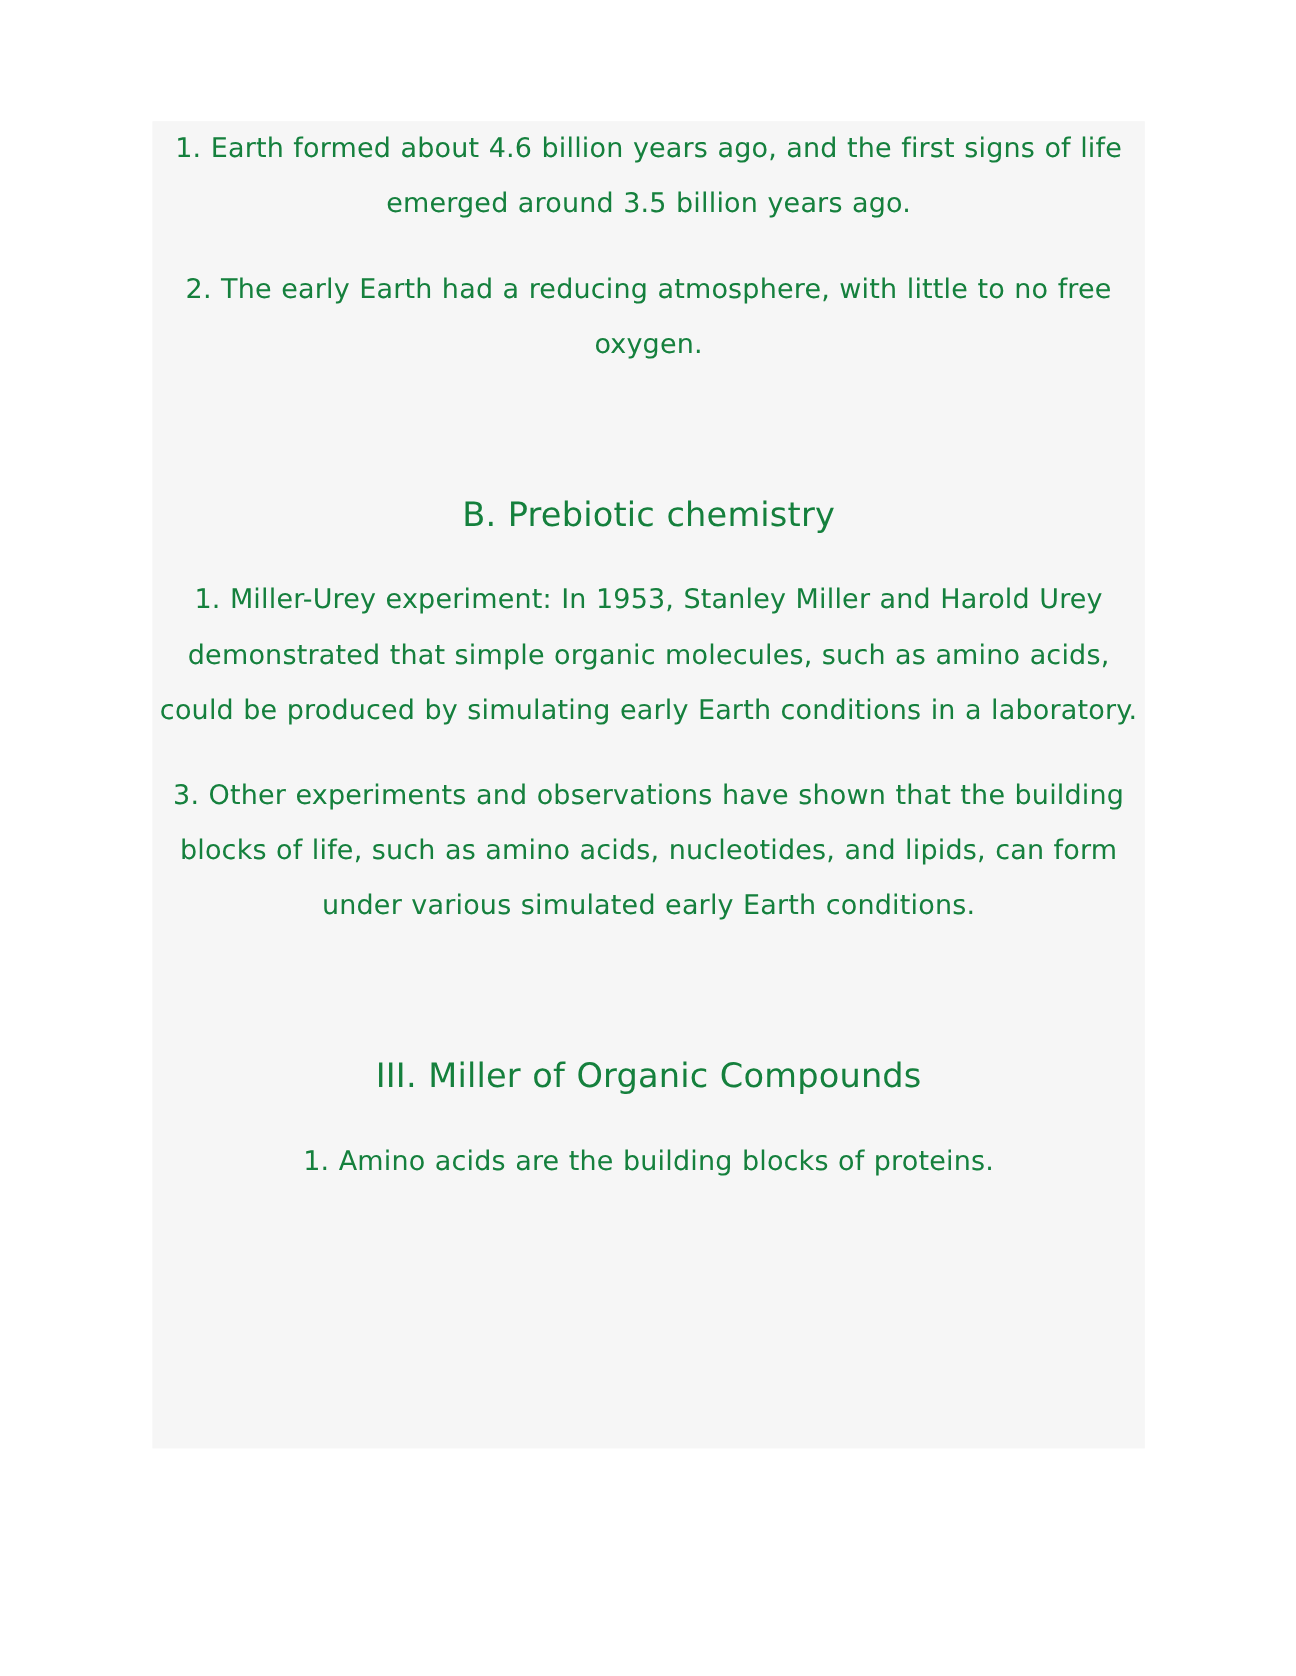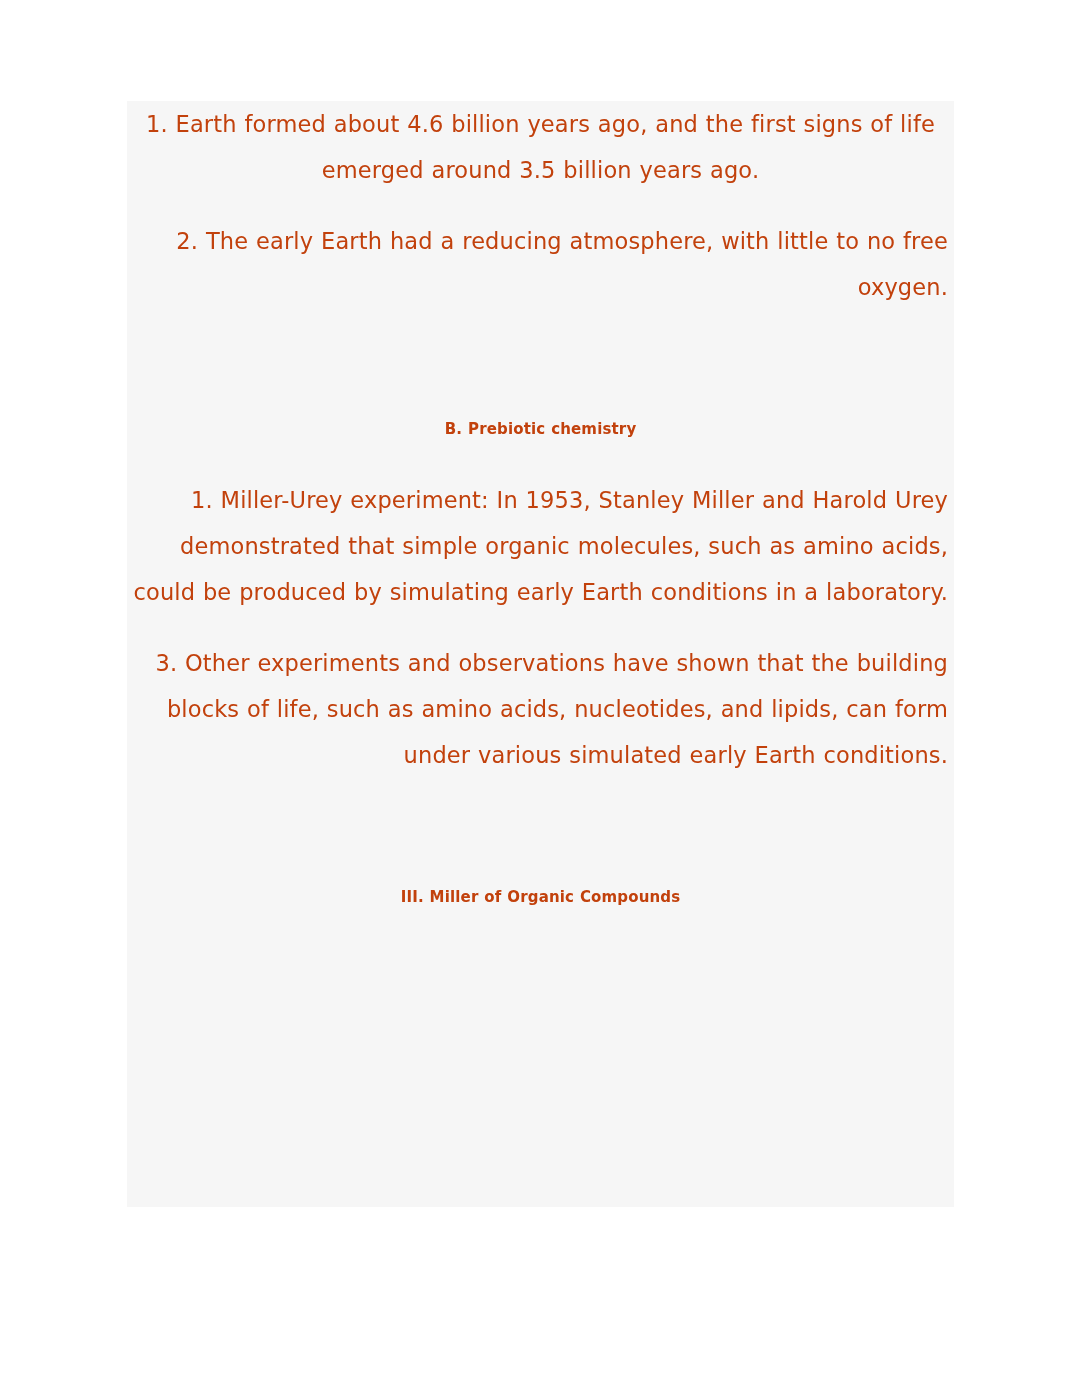--- a/index.html
+++ b/index.html
@@ -40,51 +40,49 @@
     top: 0;
     width: 827px;
     padding: 0 6px;
     box-sizing: border-box;
   }
 
   .para {
     margin: 0;
     padding: 0;
     text-align: center;
-    color: #c2410c;
+    color: #15803d;
     font-family: "DejaVu Sans", sans-serif;
     font-size: 22.5px;
     line-height: 46px;
     letter-spacing: 0.15px;
     word-spacing: 0.5px;
     -webkit-font-smoothing: antialiased;
   }
 
   
   .para + .para {
     margin-top: 25px;
-    text-align: right;
   }
 
   
   .spacer {
     height: 46px;
     margin: 0;
     padding: 0;
   }
   .para + .spacer {
     margin-top: 25px;
   }
   .spacer + .para {
     margin-top: 25px;
   }
 
   .heading {
-    font-size: 15px;
-    font-weight: bold;
+    font-size: 28px;
   }
 </style>
 </head>
 <body>
 
 <div class="page">
   <div class="content-block">
     <div class="doc-body">
 
       <p class="para">1. Earth formed about 4.6 billion years ago, and the first signs of life emerged around 3.5 billion years ago.</p>
@@ -98,16 +96,17 @@
 
       <p class="para">1. Miller-Urey experiment: In 1953, Stanley Miller and Harold Urey demonstrated that simple organic molecules, such as amino acids, could be produced by simulating early Earth conditions in a laboratory.</p>
 
       <p class="para">3. Other experiments and observations have shown that the building blocks of life, such as amino acids, nucleotides, and lipids, can form under various simulated early Earth conditions.</p>
 
       <div class="spacer"></div>
 
       <p class="para heading">III. Miller of Organic Compounds</p>
 
 
+      <p class="para">1. Amino acids are the building blocks of proteins.</p>
 
     </div>
   </div>
 </div>
 
 </body></html>

